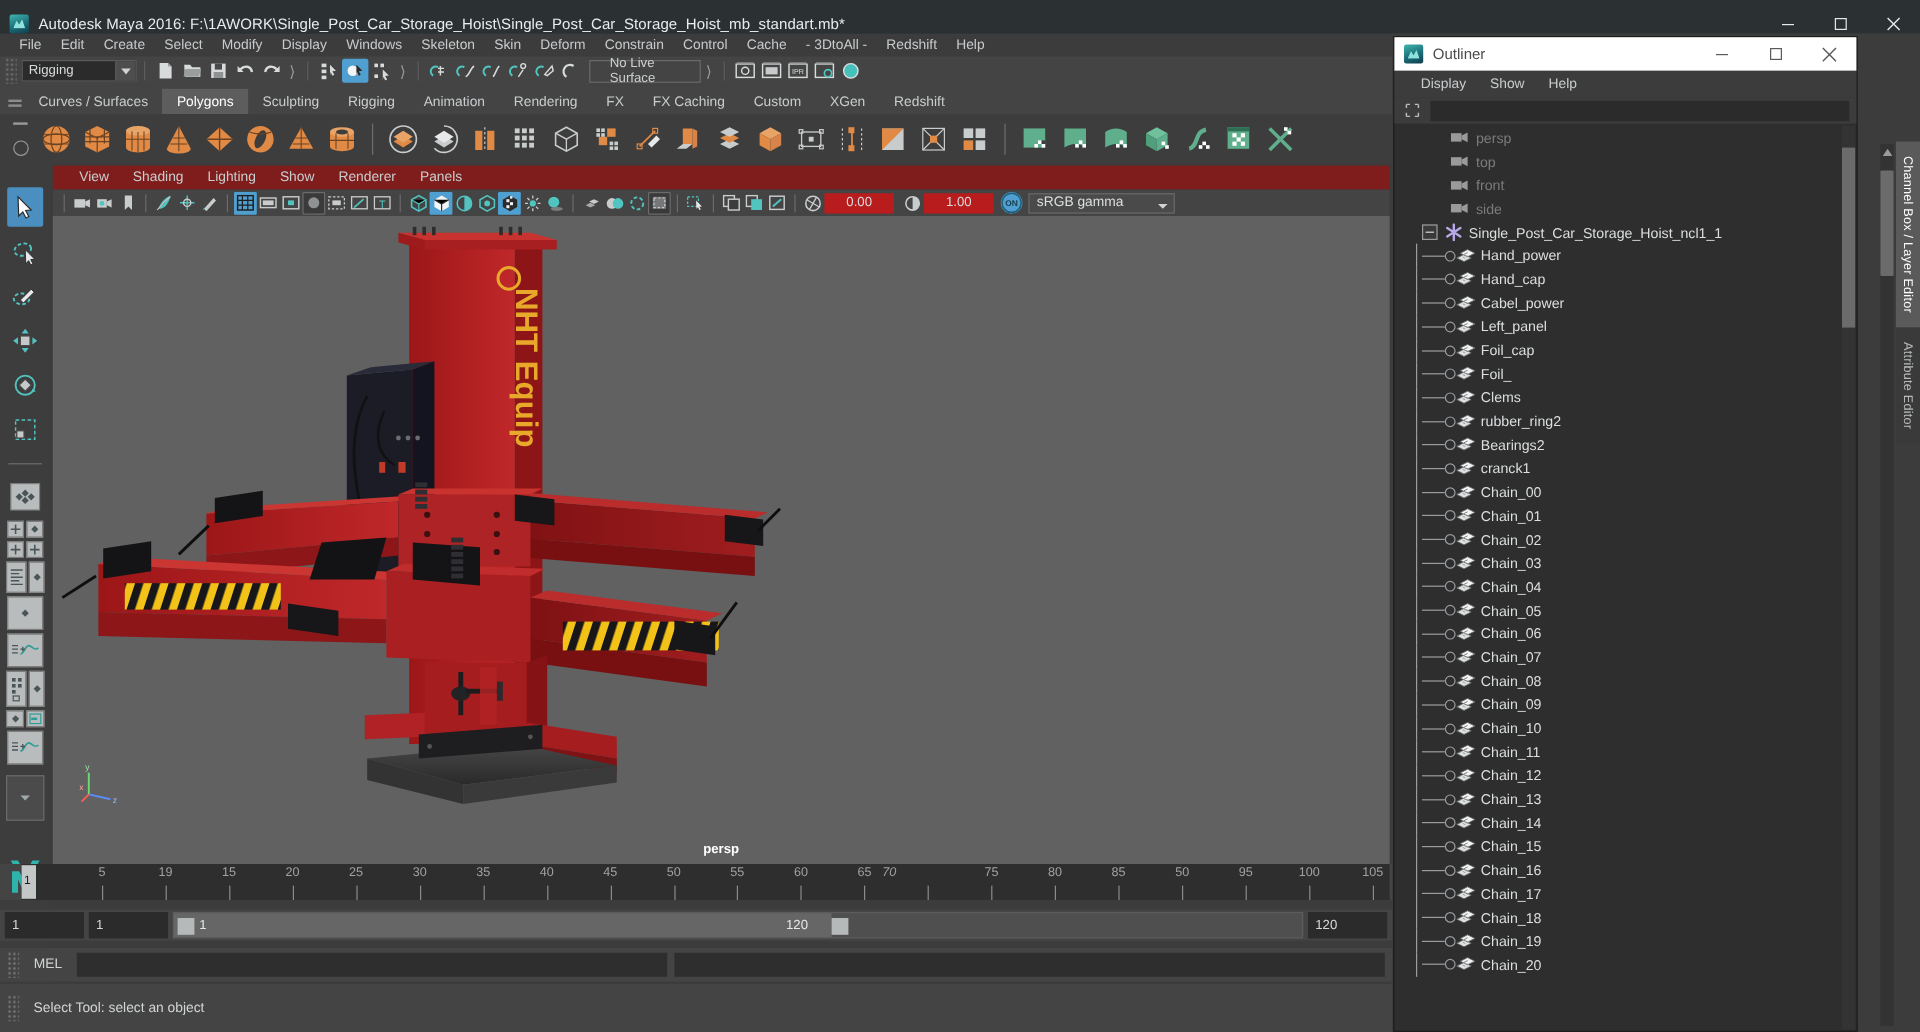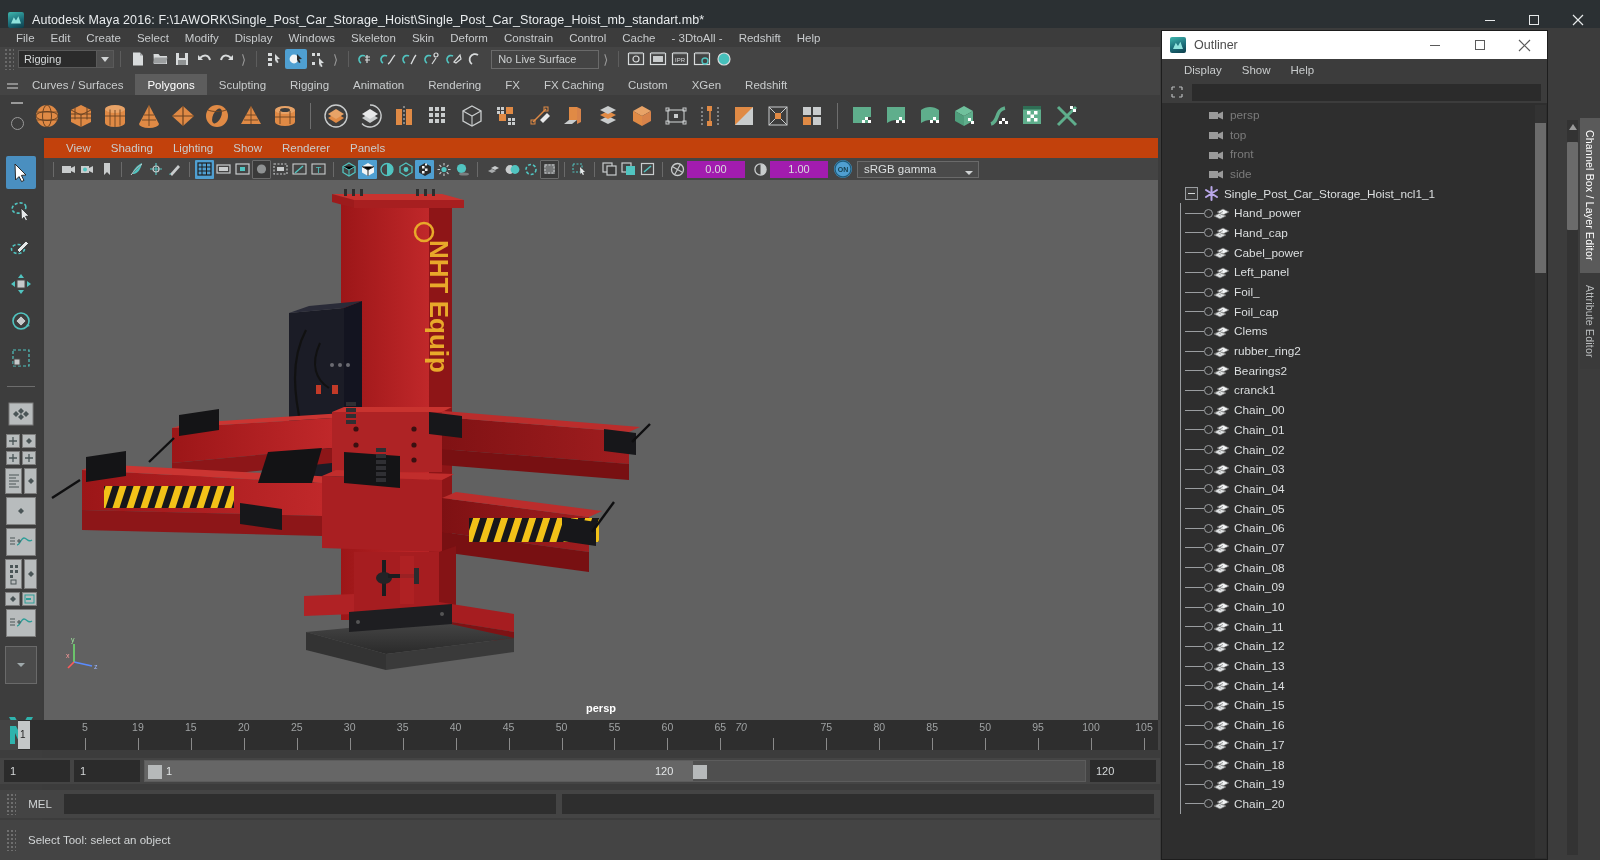--- a/index.html
+++ b/index.html
@@ -63,22 +63,22 @@
   }
   .tri-d { width:0;height:0;border-left:4px solid transparent;border-right:4px solid transparent;border-top:5px solid #d0d3d4; }
   .sep-v { width: 1px; height: 16px; background: #5d5d5d; margin: 0 6px; flex:none; }
   .tb-ico {
     width: 22px; height: 20px; display: flex; align-items: center; justify-content: center;
     flex: none; border-radius: 2px;
   }
   .tb-ico.on { background: #4f9fd1; }
   .tb-ico svg { display: block; }
   .live-surface {
-    width: 108px; height: 19px; background: #444; border: 1px solid #6a6a6a;
-    color: #cdd0d1; font-size: 11px; display: flex; align-items: center; padding-left: 6px;
+    width: 93px; height: 19px; background: #444; border: 1px solid #6a6a6a;
+    color: #cdd0d1; font-size: 11px; display: flex; align-items: center; padding-left: 16px;
     margin-left: 4px; flex:none;
   }
   .chev { color:#9a9a9a; font-size: 13px; padding: 0 4px; }
 
   
   .shelf-tabs {
     position: absolute; left: 0; top: 71px; width: 1600px; height: 24px;
     background: #444444; display: flex; align-items: flex-end; padding-left: 4px;
   }
   .shelf-grip { width: 16px; height: 22px; display:flex;align-items:center;justify-content:center; flex:none; }
@@ -114,29 +114,29 @@
   .tb-div { width: 28px; height: 1px; background: #6d6d6d; margin: 8px 0 10px 0; }
   .layout-btn { width: 30px; height: 28px; border: 1px solid #7d7d7d; background: #b8bcbd; margin-bottom: 3px;
                 display:flex;align-items:center;justify-content:center; }
   .layout-pair { display: flex; gap: 2px; margin-bottom: 3px; }
   .layout-sm { width: 14px; height: 14px; border: 1px solid #7d7d7d; background: #b8bcbd;
                display:flex;align-items:center;justify-content:center; }
   .layout-wide { display:flex; gap:2px; margin-bottom:3px; }
 
   
   .viewpanel { position: absolute; left: 44px; top: 138px; width: 1114px; height: 582px; background: #3c3c3c; }
-  .vp-menubar { height: 20px; display: flex; align-items: center; padding-left: 12px; background: #c2410c; }
+  .vp-menubar { height: 20px; display: flex; align-items: center; padding-left: 12px; background: #7f1d1d; }
   .vp-menu { color: #c9cccd; font-size: 11.5px; padding: 0 10px; }
   .vp-toolbar { height: 22px; display: flex; align-items: center; padding-left: 4px; background: #444444; }
   .vp-ico { width: 19px; height: 19px; display:flex;align-items:center;justify-content:center; flex:none; border-radius:1px;}
   .vp-ico.on { background: #4f9fd1; }
   .vp-ico.dk { background: #3a3a3a; border:1px solid #6a6a6a; }
   .vp-sep { width:1px; height:15px; background:#6a6a6a; margin:0 5px; flex:none; }
   .vp-num {
-    width: 58px; height: 17px; background: #a21caf; color: #d8dbdc; font-size: 11px;
+    width: 58px; height: 17px; background: #b91c1c; color: #d8dbdc; font-size: 11px;
     display:flex; align-items:center; justify-content:center; flex:none;
   }
   .vp-gamma {
     width: 122px; height: 17px; background: #4a4a4a; border:1px solid #6a6a6a; color: #dcdfe0;
     font-size: 11.5px; display:flex; align-items:center; padding-left:6px; flex:none; position:relative;
   }
   .vp-gamma-arrow { position:absolute; right:4px; top:5px; }
   .viewport {
     position: relative; height: 540px; background: #616161; overflow: hidden;
   }
@@ -1514,33 +1514,33 @@
         <div class="ol-row mesh">
           <span class="vline"></span>
           <span class="ind-mesh"></span>
           <span class="treeline"></span>
           <span class="icon-mesh"><svg width="17" height="13" viewBox="0 0 17 13">
               <path d="M1 8l6-3 6 3-6 3z" fill="#dfe2e3" stroke="#6a6a6a" stroke-width=".7"></path>
               <path d="M4 4l6-3 6 3-6 3z" fill="#f2f4f5" stroke="#6a6a6a" stroke-width=".7"></path>
               <path d="M1 8l3-1.5M7 5l3-1.5" stroke="#6a6a6a" stroke-width=".7"></path>
               <path d="M6 7.2l2 1M9 6l2 1" stroke="#8a8a8a" stroke-width=".7"></path>
             </svg></span>
+          <span class="rowname">Foil_cap</span>
+        </div>
+        <div class="ol-row mesh">
+          <span class="vline"></span>
+          <span class="ind-mesh"></span>
+          <span class="treeline"></span>
+          <span class="icon-mesh"><svg width="17" height="13" viewBox="0 0 17 13">
+              <path d="M1 8l6-3 6 3-6 3z" fill="#dfe2e3" stroke="#6a6a6a" stroke-width=".7"></path>
+              <path d="M4 4l6-3 6 3-6 3z" fill="#f2f4f5" stroke="#6a6a6a" stroke-width=".7"></path>
+              <path d="M1 8l3-1.5M7 5l3-1.5" stroke="#6a6a6a" stroke-width=".7"></path>
+              <path d="M6 7.2l2 1M9 6l2 1" stroke="#8a8a8a" stroke-width=".7"></path>
+            </svg></span>
           <span class="rowname">Foil_</span>
-        </div>
-        <div class="ol-row mesh">
-          <span class="vline"></span>
-          <span class="ind-mesh"></span>
-          <span class="treeline"></span>
-          <span class="icon-mesh"><svg width="17" height="13" viewBox="0 0 17 13">
-              <path d="M1 8l6-3 6 3-6 3z" fill="#dfe2e3" stroke="#6a6a6a" stroke-width=".7"></path>
-              <path d="M4 4l6-3 6 3-6 3z" fill="#f2f4f5" stroke="#6a6a6a" stroke-width=".7"></path>
-              <path d="M1 8l3-1.5M7 5l3-1.5" stroke="#6a6a6a" stroke-width=".7"></path>
-              <path d="M6 7.2l2 1M9 6l2 1" stroke="#8a8a8a" stroke-width=".7"></path>
-            </svg></span>
-          <span class="rowname">Foil_cap</span>
         </div>
         <div class="ol-row mesh">
           <span class="vline"></span>
           <span class="ind-mesh"></span>
           <span class="treeline"></span>
           <span class="icon-mesh"><svg width="17" height="13" viewBox="0 0 17 13">
               <path d="M1 8l6-3 6 3-6 3z" fill="#dfe2e3" stroke="#6a6a6a" stroke-width=".7"></path>
               <path d="M4 4l6-3 6 3-6 3z" fill="#f2f4f5" stroke="#6a6a6a" stroke-width=".7"></path>
               <path d="M1 8l3-1.5M7 5l3-1.5" stroke="#6a6a6a" stroke-width=".7"></path>
               <path d="M6 7.2l2 1M9 6l2 1" stroke="#8a8a8a" stroke-width=".7"></path>

